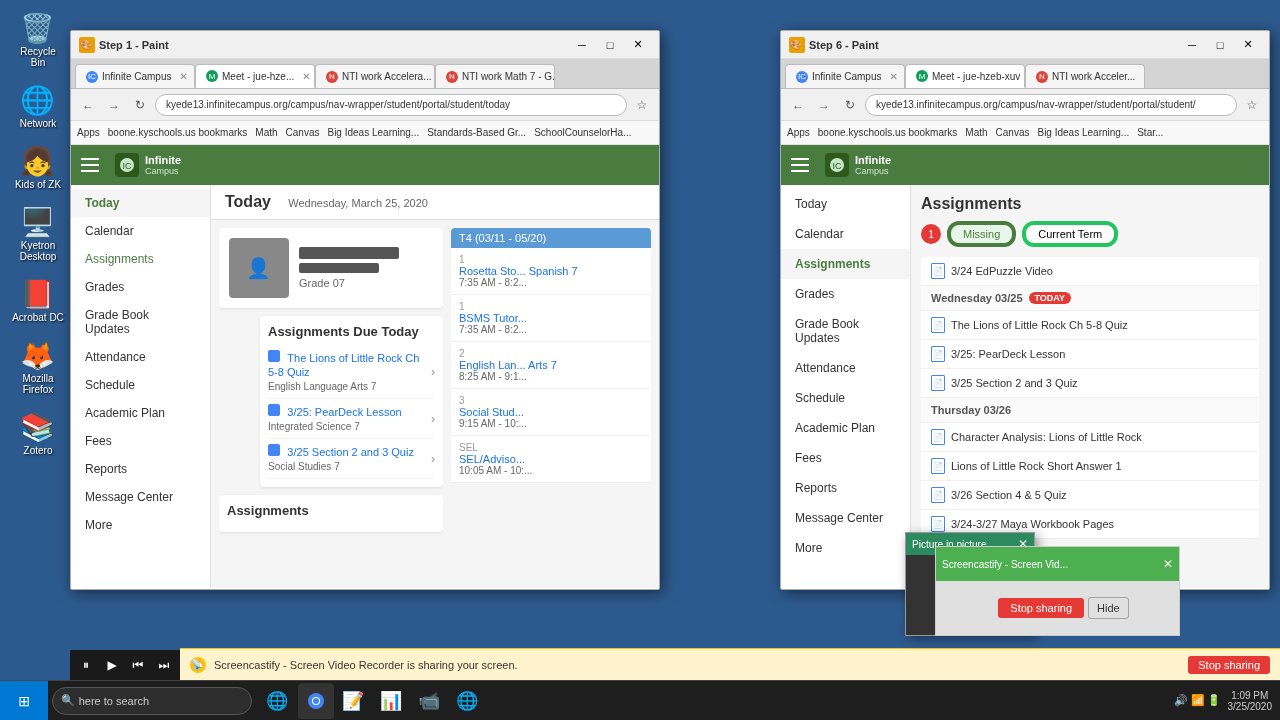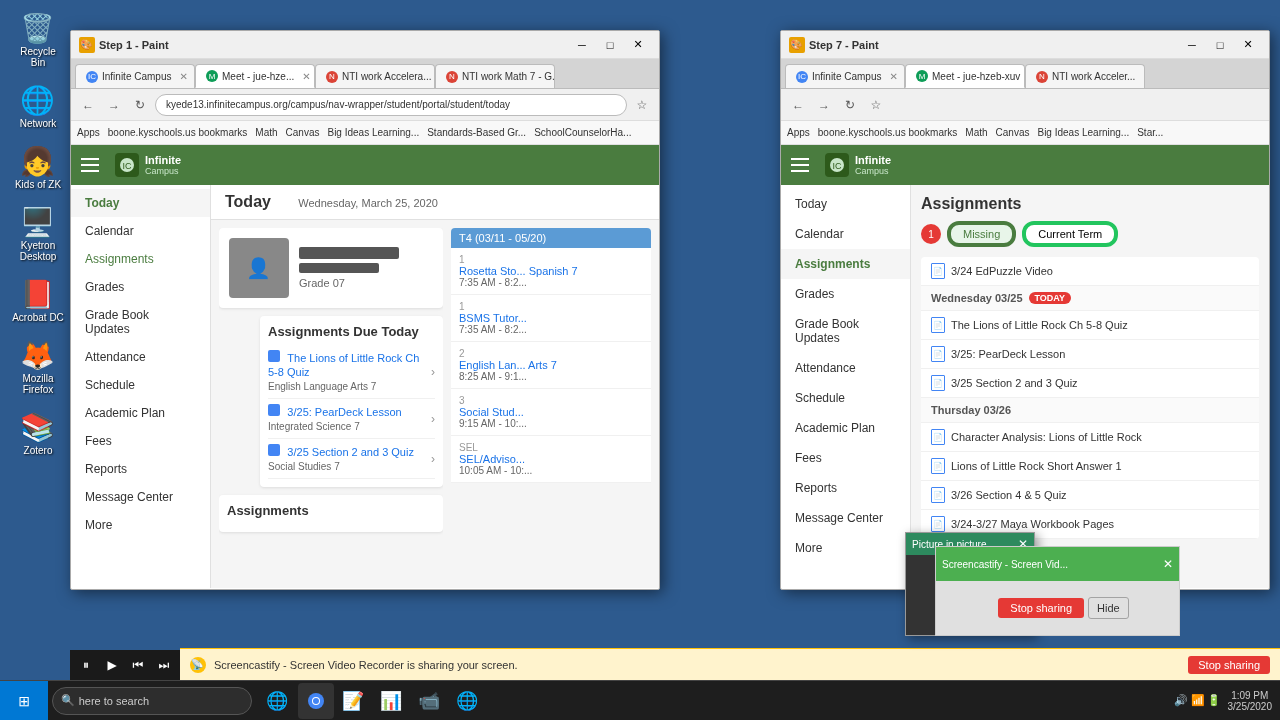--- a/index.html
+++ b/index.html
@@ -58,21 +58,21 @@
     .hamburger span { width: 18px; height: 2px; background: white; }
 
     .ic-body { display: flex; height: 100%; }
     .ic-sidebar { width: 140px; background: #fff; border-right: 1px solid #e0e0e0; padding-top: 4px; flex-shrink: 0; }
     .ic-sidebar-item { padding: 7px 14px; font-size: 12px; color: #333; cursor: pointer; }
     .ic-sidebar-item.active { color: #4a7c3f; font-weight: bold; background: #f5f5f5; }
 
     .ic-main { flex: 1; overflow: hidden; background: #f5f5f5; }
     .ic-today-header { padding: 8px 14px; background: white; border-bottom: 1px solid #e0e0e0; }
     .ic-today-title { font-size: 16px; color: #333; font-weight: bold; }
-    .ic-today-date { font-size: 11px; color: #666; margin-left: 24px; }
+    .ic-today-date { font-size: 11px; color: #666; margin-left: 14px; }
     .ic-content { padding: 8px; display: flex; gap: 8px; height: calc(100% - 36px); overflow: hidden; }
 
     
     .ic-left-panel { flex: 1; overflow: hidden; }
     .ic-profile-card { background: white; border-radius: 4px; padding: 10px; display: flex; align-items: center; gap: 10px; margin-bottom: 8px; box-shadow: 0 1px 3px rgba(0,0,0,0.1); }
     .profile-pic { width: 60px; height: 60px; background: #888; border-radius: 4px; }
     .profile-info { font-size: 11px; color: #333; }
     .profile-grade { font-size: 11px; color: #666; }
 
     .ic-assignments-due { background: white; border-radius: 4px; padding: 8px; box-shadow: 0 1px 3px rgba(0,0,0,0.1); margin-left: 41px; }
@@ -346,21 +346,21 @@
             </div>
           </div>
         </div>
       </div>
     </div>
   </div>
 
   <div class="window paint-win2">
     <div class="win-titlebar">
       <div class="win-icon">🎨</div>
-      <span class="win-title">Step 7 - Paint</span>
+      <span class="win-title">Step 6 - Paint</span>
       <div class="win-controls">
         <button class="win-btn">─</button>
         <button class="win-btn">□</button>
         <button class="win-btn close">✕</button>
       </div>
     </div>
 
     <div class="browser-chrome">
       <div class="browser-tabs">
         <div class="browser-tab">
@@ -376,20 +376,21 @@
         <div class="browser-tab">
           <div class="tab-icon" style="background:#db4437;">N</div>
           <span>NTI work Acceler...</span>
           <span class="tab-close">✕</span>
         </div>
       </div>
       <div class="browser-nav">
         <button class="nav-btn">←</button>
         <button class="nav-btn">→</button>
         <button class="nav-btn">↻</button>
+        <input class="address-bar" type="text" value="kyede13.infinitecampus.org/campus/nav-wrapper/student/portal/student/" style="">
         <button class="nav-btn">☆</button>
       </div>
       <div class="bookmarks-bar">
         <span class="bookmark-item">Apps</span>
         <span class="bookmark-item">boone.kyschools.us bookmarks</span>
         <span class="bookmark-item">Math</span>
         <span class="bookmark-item">Canvas</span>
         <span class="bookmark-item">Big Ideas Learning...</span>
         <span class="bookmark-item">Star...</span>
       </div>

